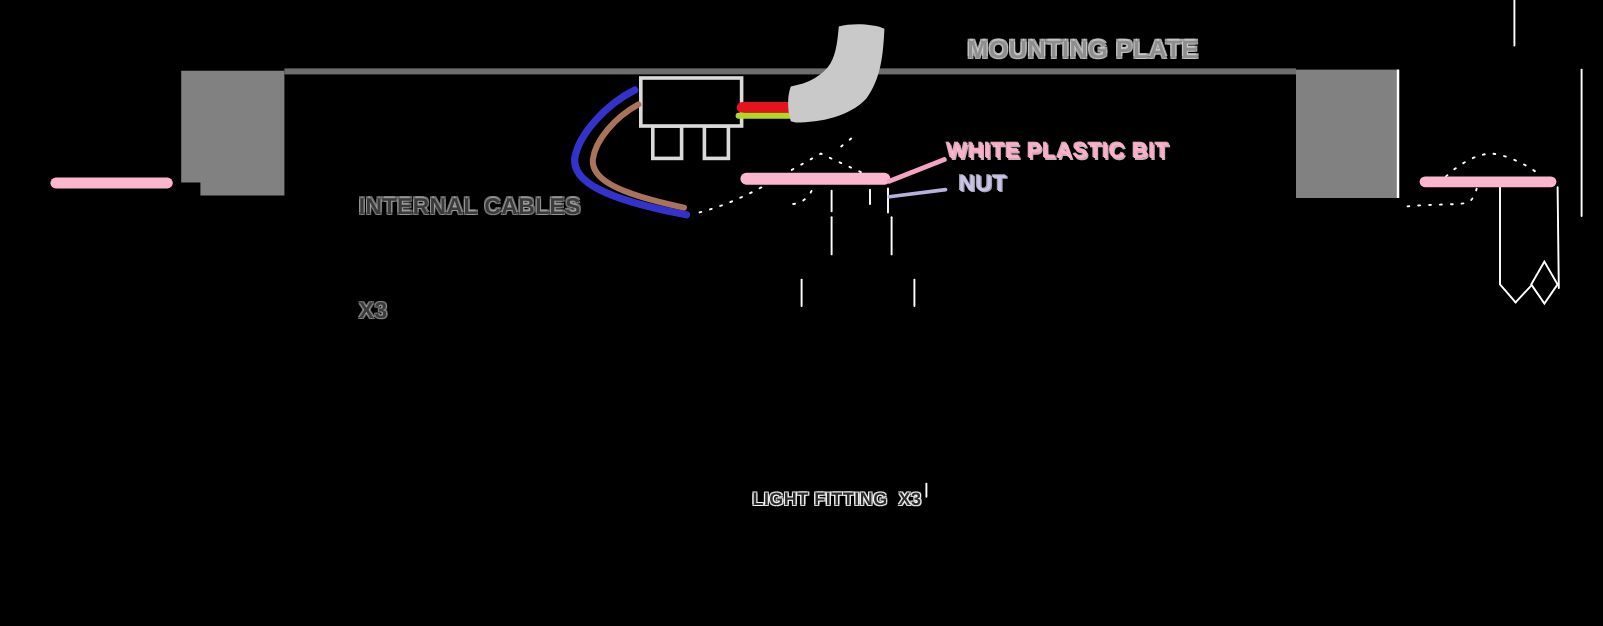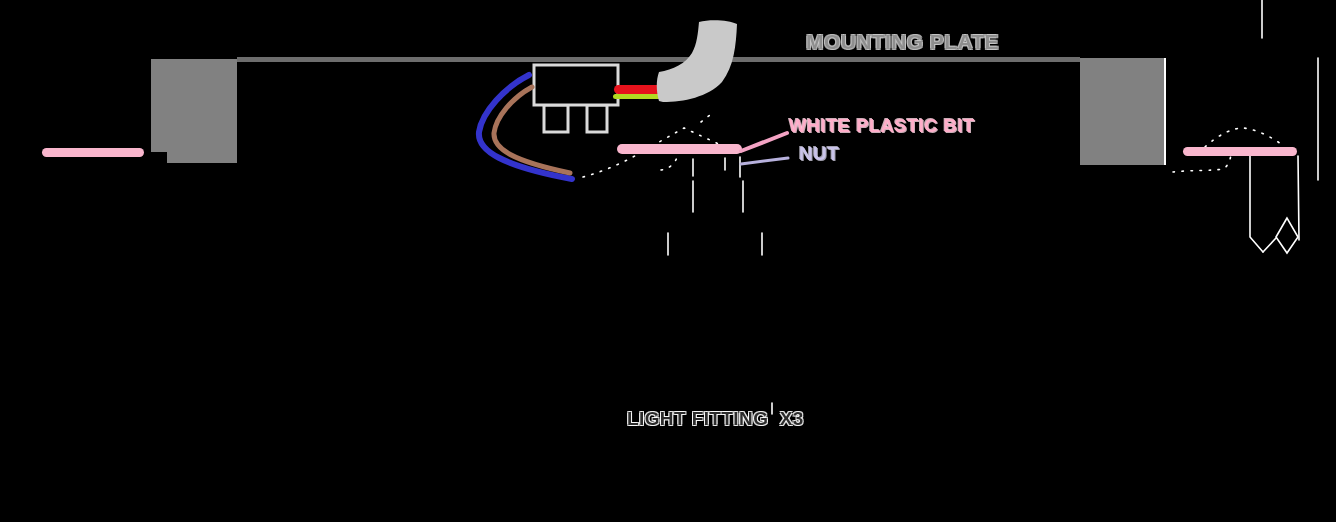--- a/index.html
+++ b/index.html
@@ -40,21 +40,21 @@
     text-shadow:-1px -1px 0 rgba(255,217,230,.8),1px 1px 0 rgba(255,217,230,.8);
   }
   #lbl-nut{
     left:799px;top:144px;
     font-size:19px;
     color:var(--label-lavender,#c9c3ea);
     text-shadow:-1px -1px 0 rgba(230,227,247,.7),1px 1px 0 rgba(230,227,247,.7);
   }
   #lbl-light-fitting{
     left:627px;top:409px;
-    font-size:19px;
+    font-size:15px;
     color:var(--label-black,#2c2c2c);
     text-shadow:-1px -1px 0 rgba(255,255,255,.85),1px -1px 0 rgba(255,255,255,.85),
                 -1px 1px 0 rgba(255,255,255,.85),1px 1px 0 rgba(255,255,255,.85);
   }
 </style>
 </head>
 <body>
 
 <div id="canvas">
 
@@ -109,20 +109,22 @@
 
     <rect x="42" y="148" width="102" height="9" rx="4.5" style="fill:var(--bar-pink)"></rect>
     <rect x="617" y="144" width="125" height="10" rx="5" style="fill:var(--bar-pink)"></rect>
     <rect x="1183" y="147" width="114" height="9" rx="4.5" style="fill:var(--bar-pink)"></rect>
 
     <line x1="741" y1="151" x2="787" y2="133" style="stroke:var(--callout-pink);stroke-width:4;stroke-linecap:round"></line>
     <line x1="741" y1="164" x2="788" y2="158" style="stroke:var(--callout-lavender);stroke-width:3;stroke-linecap:round"></line>
   </svg>
 
   <div class="lbl" id="lbl-internal-cables">
+    <span>INTERNAL CABLES</span>
+    <span>X3</span>
   </div>
 
   <div class="lbl" id="lbl-white-plastic">WHITE PLASTIC BIT</div>
 
   <div class="lbl" id="lbl-mounting-plate">MOUNTING PLATE</div>
 
   <div class="lbl" id="lbl-nut">NUT</div>
 
   <div class="lbl" id="lbl-light-fitting">LIGHT FITTING  X3</div>
 

